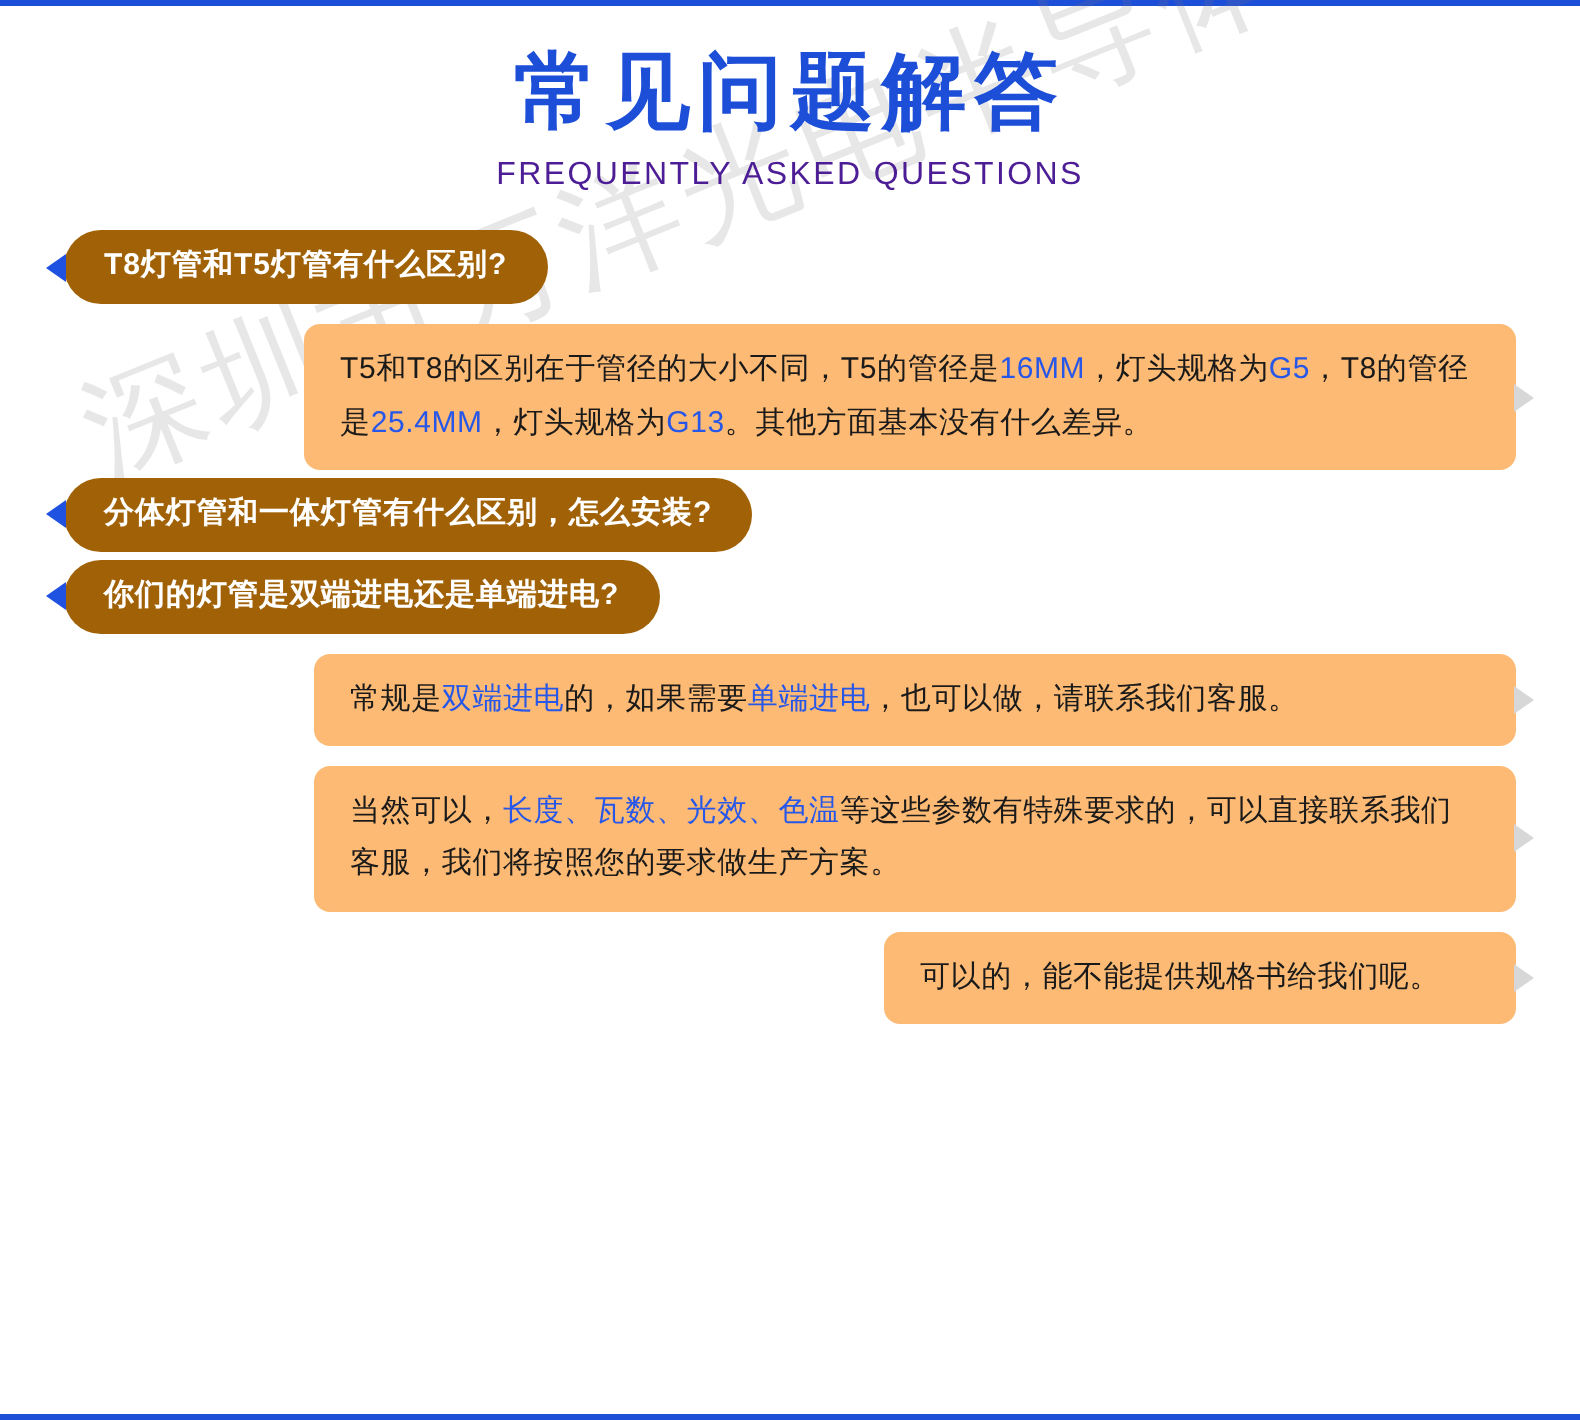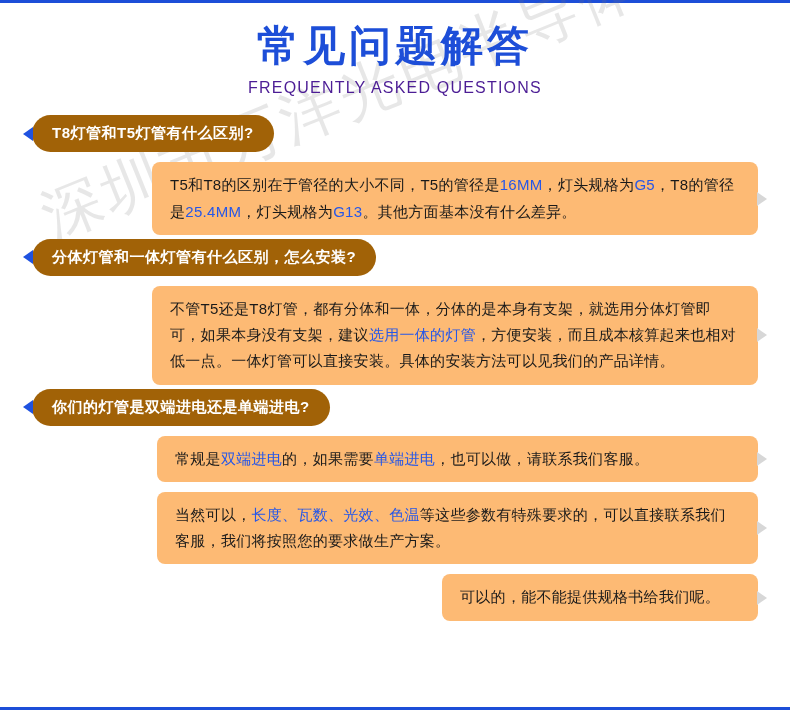--- a/index.html
+++ b/index.html
@@ -154,23 +154,20 @@
         </div>
         <div class="answer-row">
           <div class="a-bubble a-w1"><span>T5和T8的区别在于管径的大小不同，T5的管径是</span><span class="hl">16MM</span><span>，灯头规格为</span><span class="hl">G5</span><span>，T8的管径是</span><span class="hl">25.4MM</span><span>，灯头规格为</span><span class="hl">G13</span><span>。其他方面基本没有什么差异。</span></div>
         </div>
       </div>
 
       <div class="qa-block">
         <div class="question-row">
           <div class="q-bubble">分体灯管和一体灯管有什么区别，怎么安装?</div>
         </div>
-        <div class="answer-row">
-          <div class="a-bubble a-w2"><span>不管T5还是T8灯管，都有分体和一体，分体的是本身有支架，就选用分体灯管即可，如果本身没有支架，建议</span><span class="hl">选用一体的灯管</span><span>，方便安装，而且成本核算起来也相对低一点。一体灯管可以直接安装。具体的安装方法可以见我们的产品详情。</span></div>
-        </div>
       </div>
 
       <div class="qa-block">
         <div class="question-row">
           <div class="q-bubble">你们的灯管是双端进电还是单端进电?</div>
         </div>
         <div class="answer-row">
           <div class="a-bubble a-w3"><span>常规是</span><span class="hl">双端进电</span><span>的，如果需要</span><span class="hl">单端进电</span><span>，也可以做，请联系我们客服。</span></div>
         </div>
       </div>

